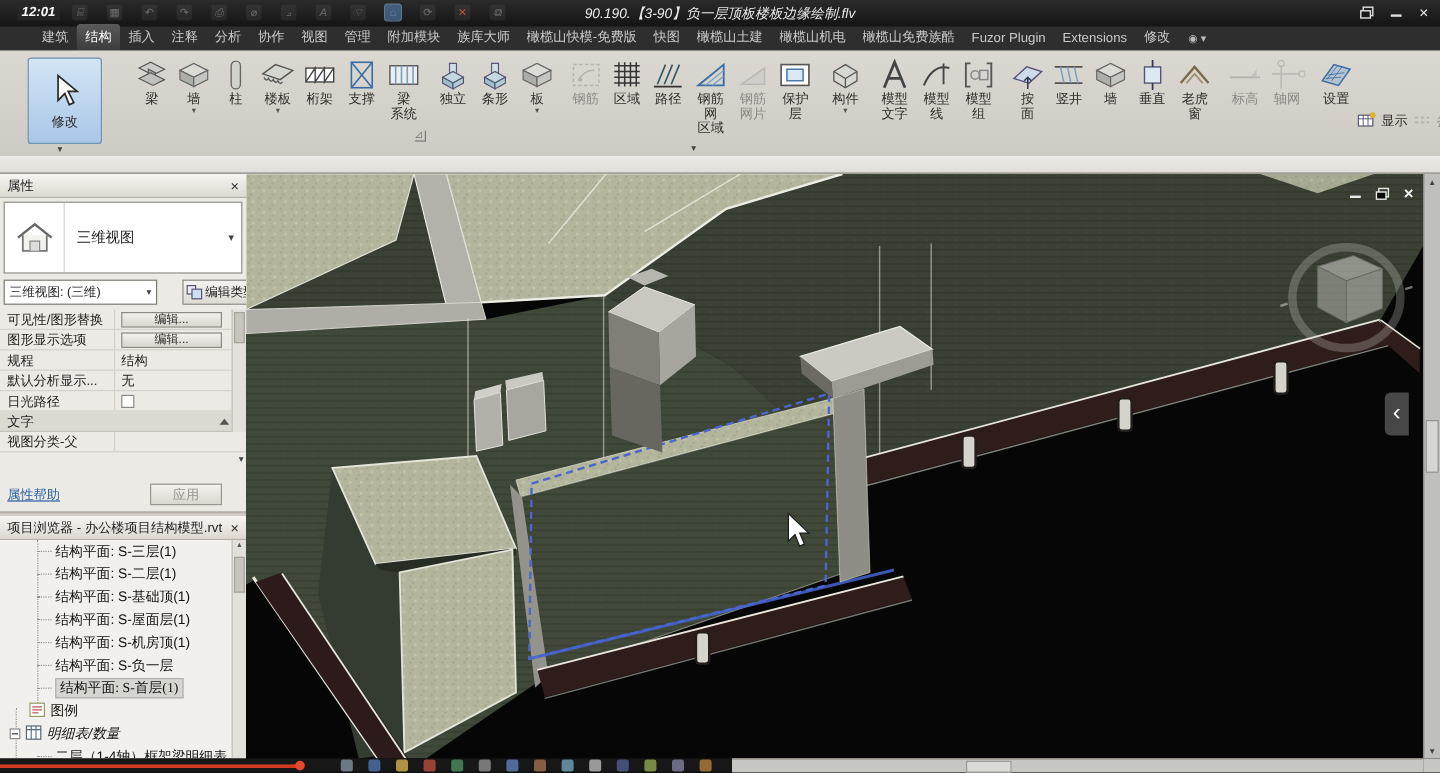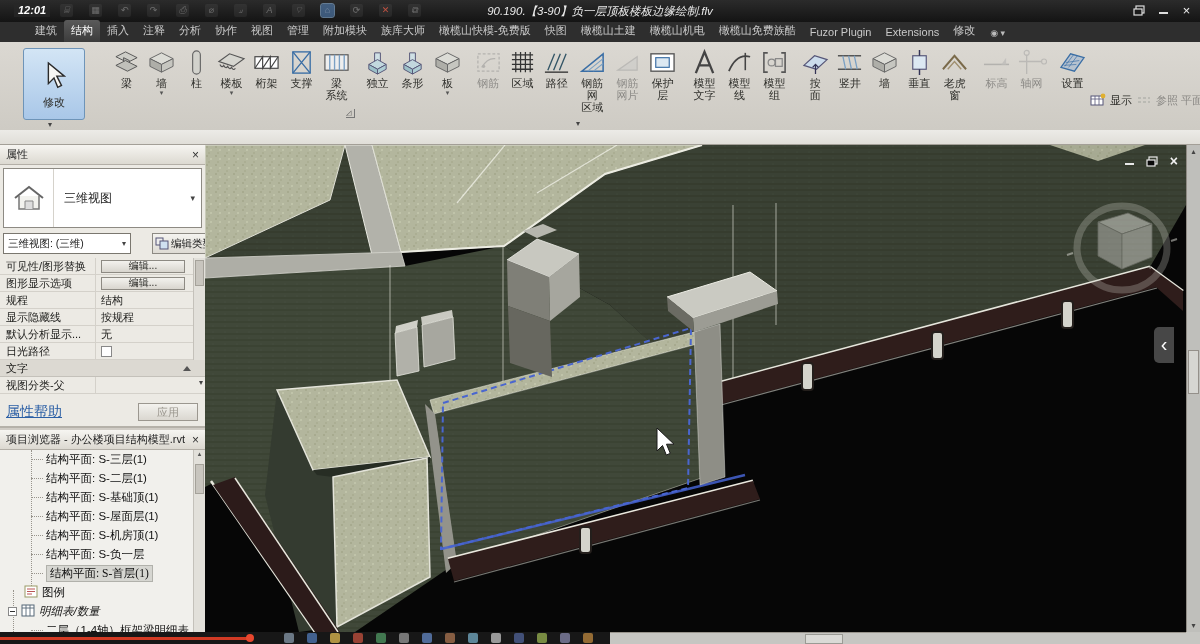--- a/index.html
+++ b/index.html
@@ -78,22 +78,22 @@
           font-size:10px; color:#2a2a26; display:flex; align-items:center; justify-content:center; }
   .chk { width:11px; height:11px; border:1px solid #888; background:#fff; }
   .psec { background:#dcd9d2; height:17px; display:flex; align-items:center; font-size:11px; color:#1d1d1b;
           padding-left:6px; border-bottom:1px solid #c4c1ba; }
   .psec .caret { margin-left:auto; margin-right:14px; width:0; height:0;
                  border-left:4px solid transparent; border-right:4px solid transparent; border-bottom:5px solid #555; }
   .pscroll { position:absolute; right:0; top:113px; width:12px; height:102px; background:#e2e0da; border-left:1px solid #c4c1ba; }
   .pscroll .thumb { position:absolute; left:1px; right:1px; top:2px; height:26px; background:#c8c5be; border:1px solid #a5a29a; }
   .pgrid-dd { position:absolute; right:2px; top:233px; font-size:8px; color:#444; }
   .props-foot { position:absolute; left:0; bottom:2px; width:205px; height:24px; display:flex; align-items:center; }
-  .phelp { font-size:14px; color:#2b5fa5; text-decoration:underline; padding-left:6px; }
-  .apply { margin-left:auto; margin-right:7px; width:60px; height:18px; background:linear-gradient(#f3f2ee,#dad7d0);
+  .phelp { font-size:11px; color:#2b5fa5; text-decoration:underline; padding-left:6px; }
+  .apply { margin-left:auto; margin-right:20px; width:60px; height:18px; background:linear-gradient(#f3f2ee,#dad7d0);
            border:1px solid #9b978f; font-size:11px; color:#9a968e; display:flex; align-items:center; justify-content:center; }
 
   .browser { position:absolute; left:0; top:285px; width:205px; height:202px; background:#f1f0ec; overflow:hidden; }
   .tree { position:relative; height:182px; overflow:hidden; }
   .titem { height:19px; display:flex; align-items:center; font-size:11.5px; color:#111; padding-left:46px; position:relative; white-space:nowrap; }
   .titem.lvl2 { padding-left:24px; }
   .titem.lvl1 { padding-left:8px;font-style:italic; }
   .titem .selbg { background:#d6d6d1; border:1px solid #b1b1ab; padding:0 3px;font-family:Liberation Serif, serif; }
   .guide-v { position:absolute; border-left:1px dotted #98948c; }
   .titem::before { content:""; position:absolute; left:31px; top:9px; width:12px; border-top:1px dotted #98948c; }
@@ -442,20 +442,29 @@
       <div class="rbtn">
           <svg class="ric">
             <use href="#sym-cover"></use>
           </svg>
           <span class="rlb">保护层</span>
         </div>
       <span class="panel-exp" style="left:50%; bottom:-8px;">▾</span>
     </div>
     <div class="rsep"></div>
 
+    <div class="rgrp">
+      <div class="rbtn">
+          <svg class="ric">
+            <use href="#sym-comp"></use>
+          </svg>
+          <span class="rlb">构件</span>
+          <span class="rarw">▾</span>
+        </div>
+    </div>
     <div class="rsep"></div>
 
     <div class="rgrp">
       <div class="rbtn">
           <svg class="ric">
             <use href="#sym-mtext"></use>
           </svg>
           <span class="rlb">模型
 文字</span>
         </div>
@@ -596,24 +605,20 @@
         </div>
         <div class="prow">
           <span class="pl">图形显示选项</span>
           <span class="pv">
               <span class="pbtn">编辑...</span>
             </span>
         </div>
         <div class="prow">
           <span class="pl">规程</span>
           <span class="pv">结构</span>
-        </div>
-        <div class="prow">
-          <span class="pl">显示隐藏线</span>
-          <span class="pv">按规程</span>
         </div>
         <div class="prow">
           <span class="pl">默认分析显示...</span>
           <span class="pv">无</span>
         </div>
         <div class="prow">
           <span class="pl">日光路径</span>
           <span class="pv">
               <span class="chk"></span>
             </span>

